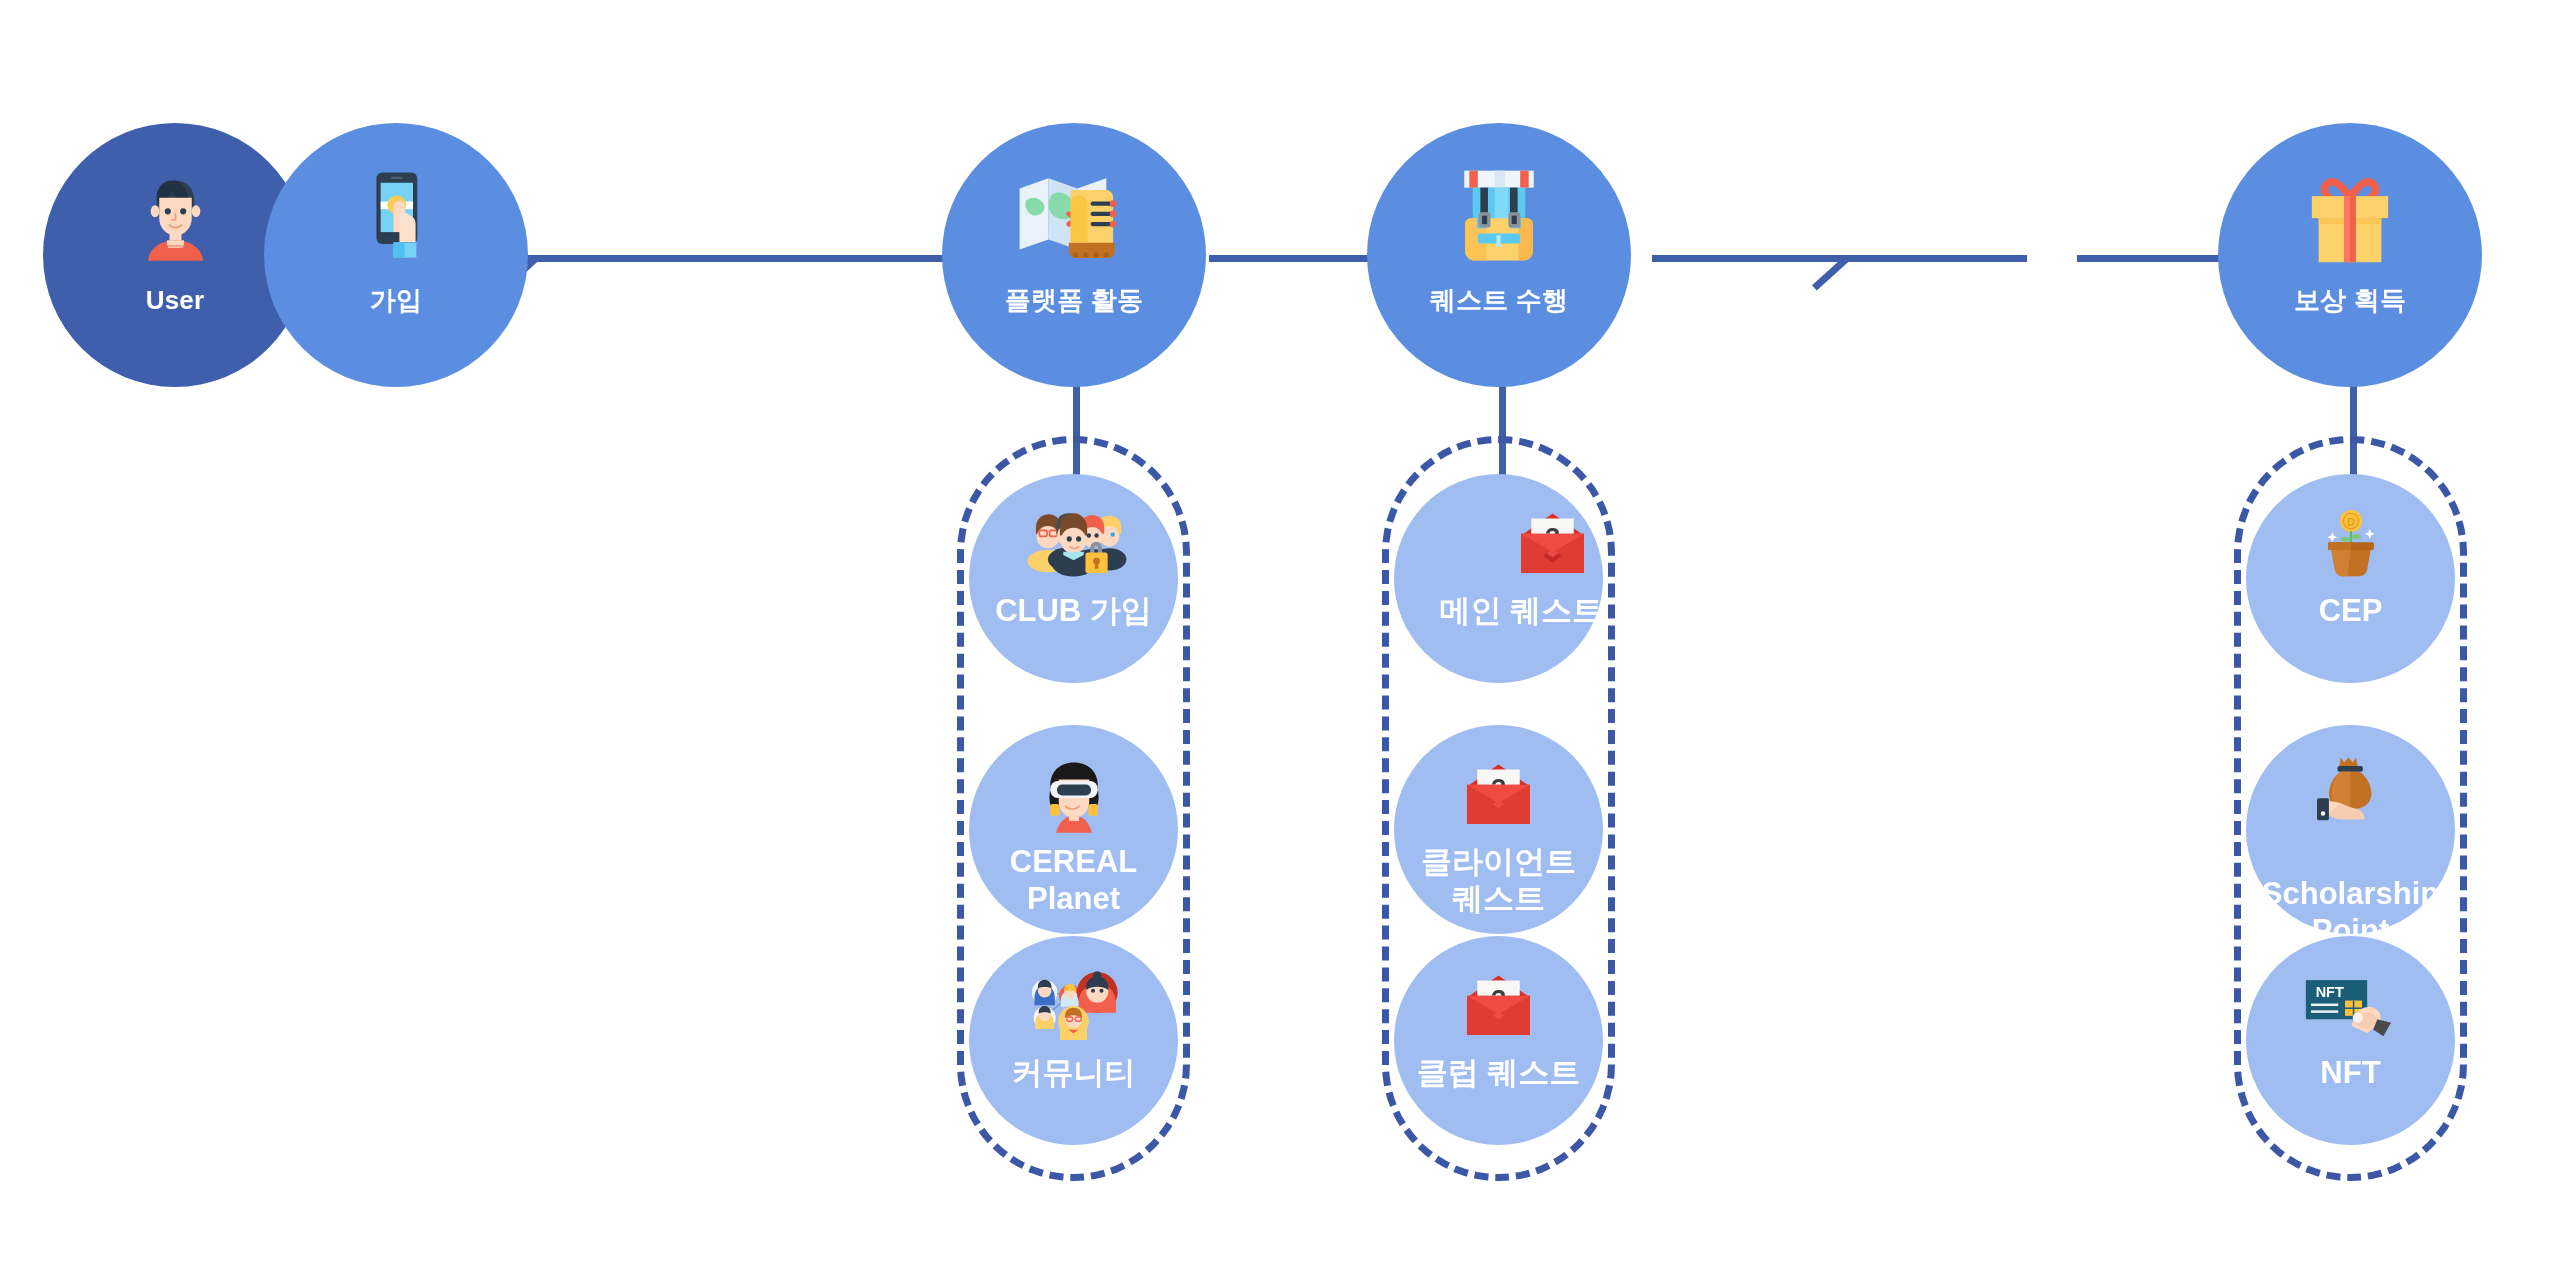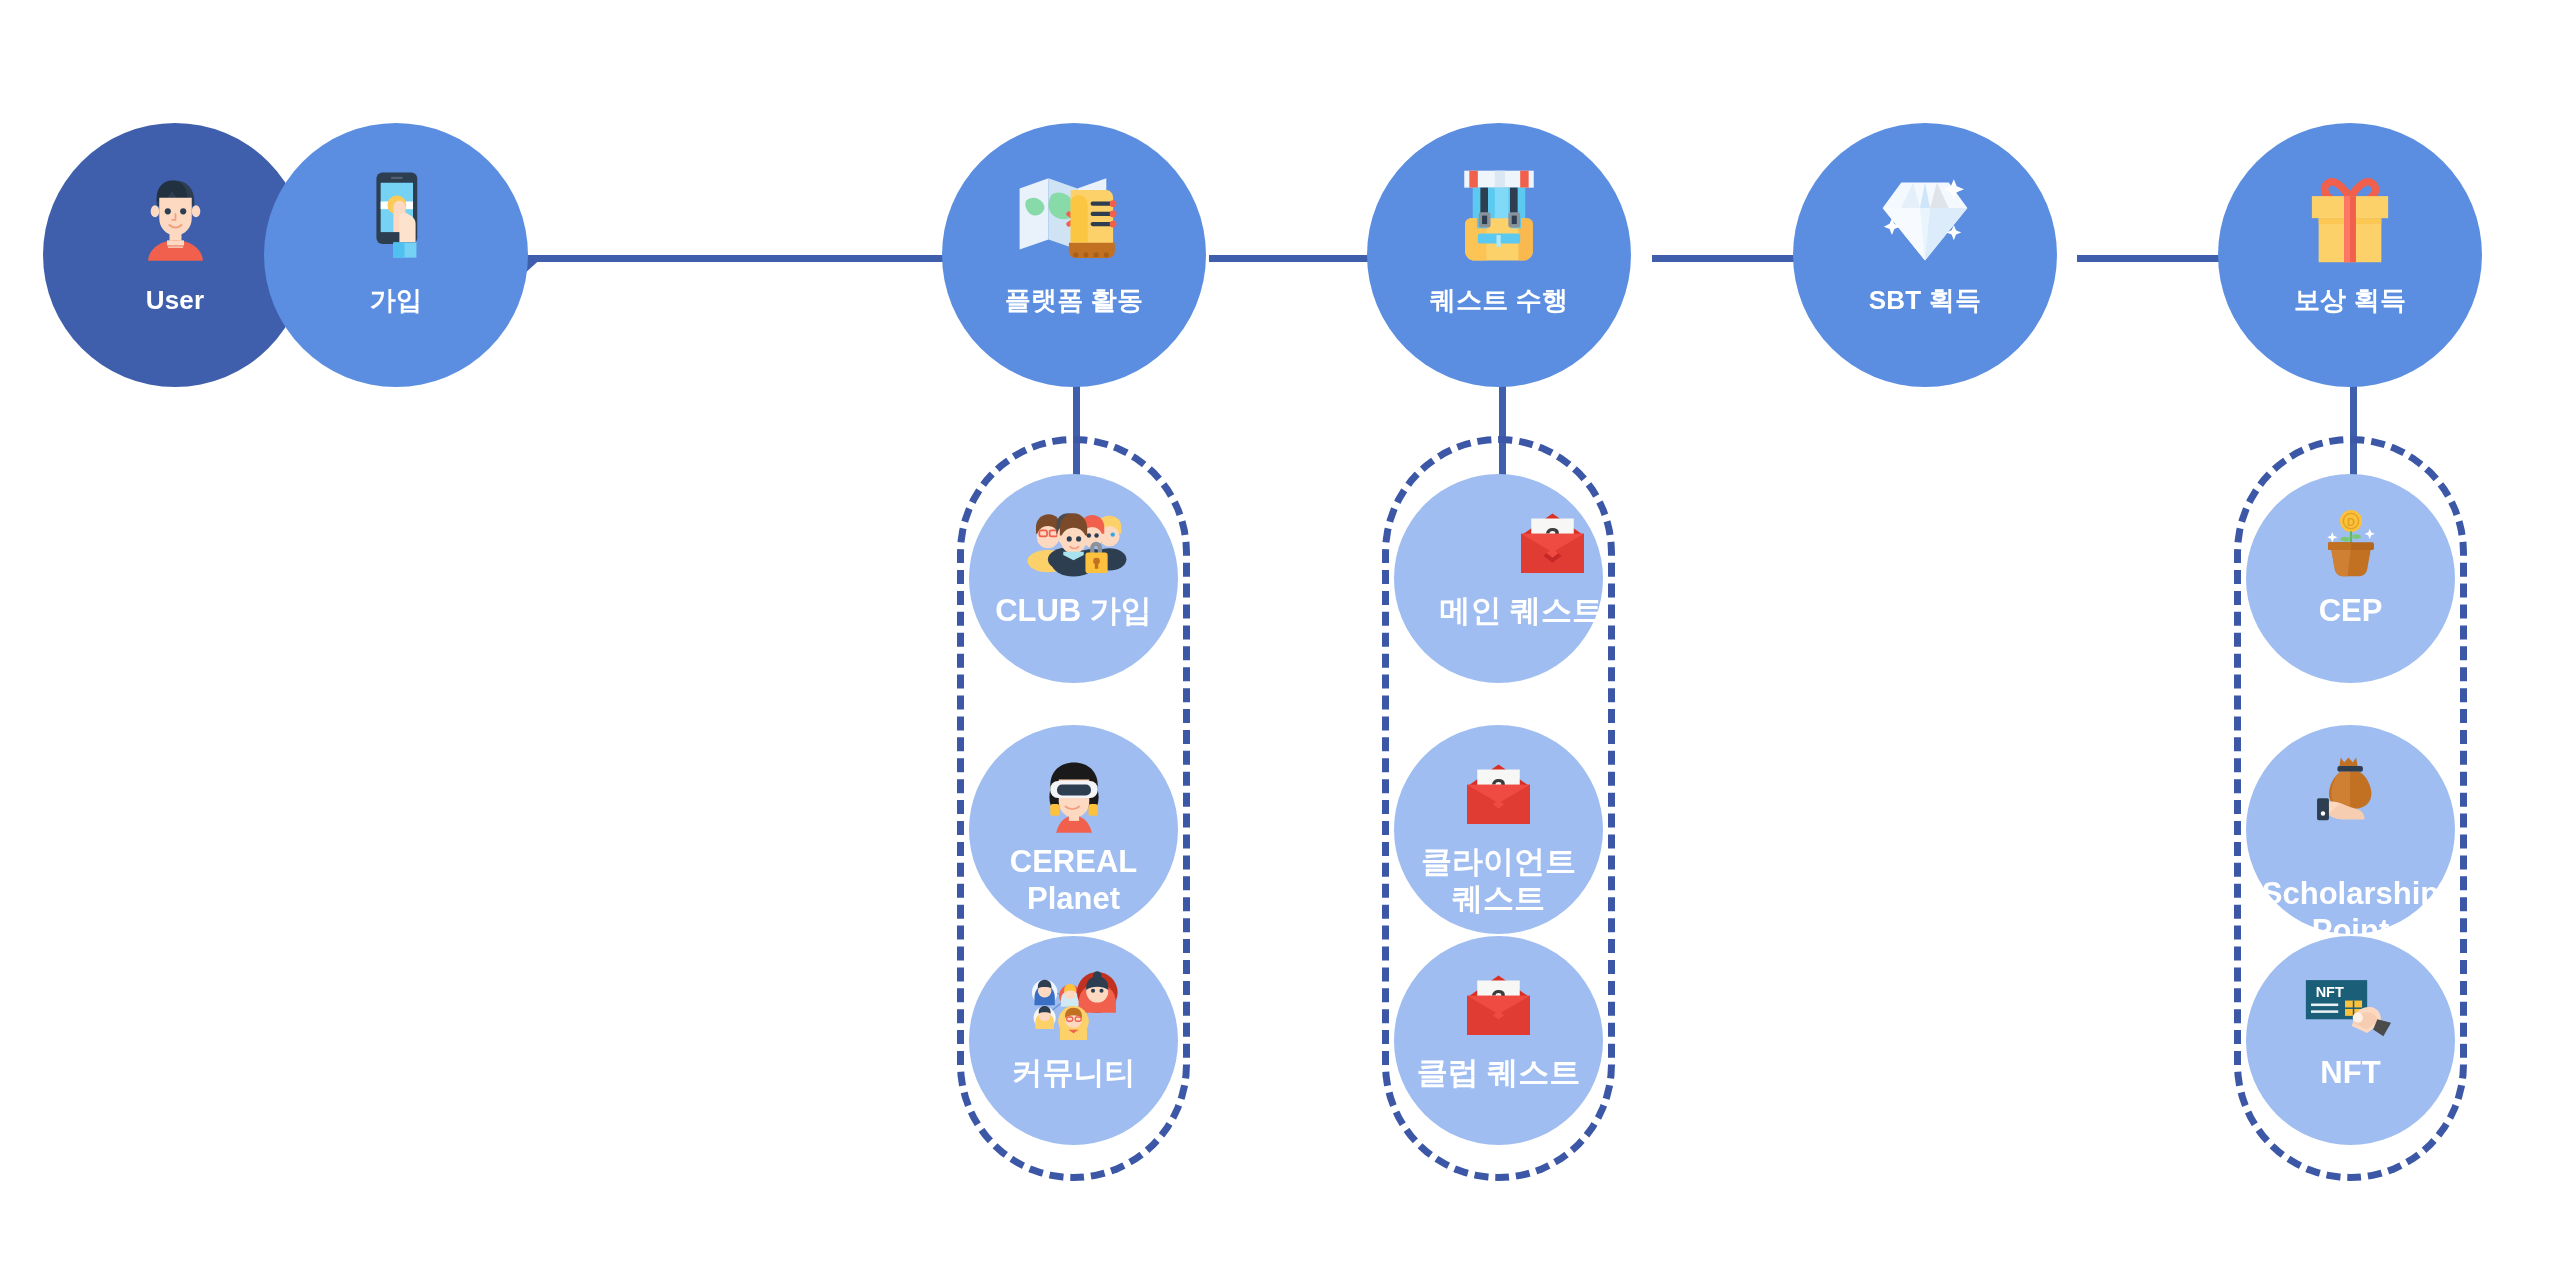--- a/index.html
+++ b/index.html
@@ -248,37 +248,20 @@
         <rect x="33" y="55" width="6" height="10" fill="#2c3e50"></rect>
         <rect x="64" y="51" width="14" height="18" rx="3" fill="#8a939b"></rect>
         <rect x="68" y="55" width="6" height="10" fill="#2c3e50"></rect>
         <rect x="28" y="76" width="50" height="12" rx="3" fill="#5cc9f0"></rect>
         <rect x="50" y="78" width="5" height="14" fill="#aee8fb"></rect>
       </svg>
     </span>
     <span class="label">퀘스트 수행</span>
   </div>
 
-  <div class="node main" style="left:1793px; top:123px;">
-    <span class="icon-wrap">
-      <svg width="106" height="100" viewBox="0 0 124 118">
-        <path d="M34 16h56l22 30H12z" fill="#f4f9ff"></path>
-        <path d="M48 16 34 46h22z" fill="#e4eff9"></path>
-        <path d="M76 16l14 30H68z" fill="#e0e4e9"></path>
-        <path d="M56 46 62 16l6 30z" fill="#cfe6fa"></path>
-        <path d="M12 46h100L62 108z" fill="#eaf4fd"></path>
-        <path d="M12 46h44l6 62z" fill="#f7fbff"></path>
-        <path d="M68 46h44L62 108z" fill="#dcecfa"></path>
-        <path d="M96 12l3.5 8.5L108 24l-8.5 3.5L96 36l-3.5-8.5L84 24l8.5-3.5z" fill="#ffffff"></path>
-        <path d="M23 58l2.8 6.7L32.5 68l-6.7 2.8L23 78l-2.8-7.2L13.5 68l6.7-3.3z" fill="#ffffff"></path>
-        <path d="M96 66l2.6 6.2 6.2 2.6-6.2 2.6L96 84l-2.6-6.6-6.2-2.6 6.2-2.6z" fill="#ffffff"></path>
-      </svg>
-    </span>
-    <span class="label">SBT 획득</span>
-  </div>
 
   <div class="node main" style="left:2218px; top:123px;">
     <span class="icon-wrap">
       <svg width="94" height="100" viewBox="0 0 110 118">
         <path d="M55 34C47 22 38 12 30 16c-8 4-6 16 4 20 8 3 15 0 21-2z" fill="none" stroke="#f0604d" stroke-width="9" stroke-linecap="round"></path>
         <path d="M55 34c8-12 17-22 25-18 8 4 6 16-4 20-8 3-15 0-21-2z" fill="none" stroke="#f0604d" stroke-width="9" stroke-linecap="round"></path>
         <rect x="10" y="32" width="90" height="26" fill="#fdd16a"></rect>
         <rect x="18" y="58" width="74" height="52" fill="#fdd16a"></rect>
         <rect x="18" y="58" width="74" height="7" fill="#fbc34a" opacity="0.7"></rect>
         <rect x="48" y="32" width="14" height="78" fill="#f0604d"></rect>

